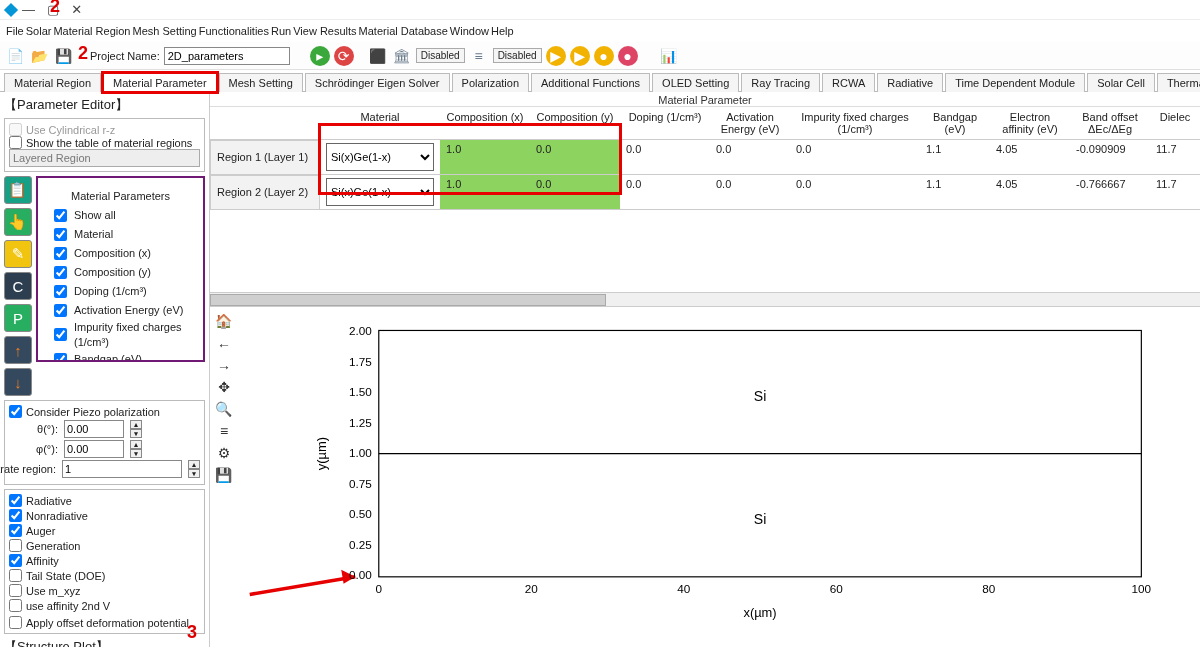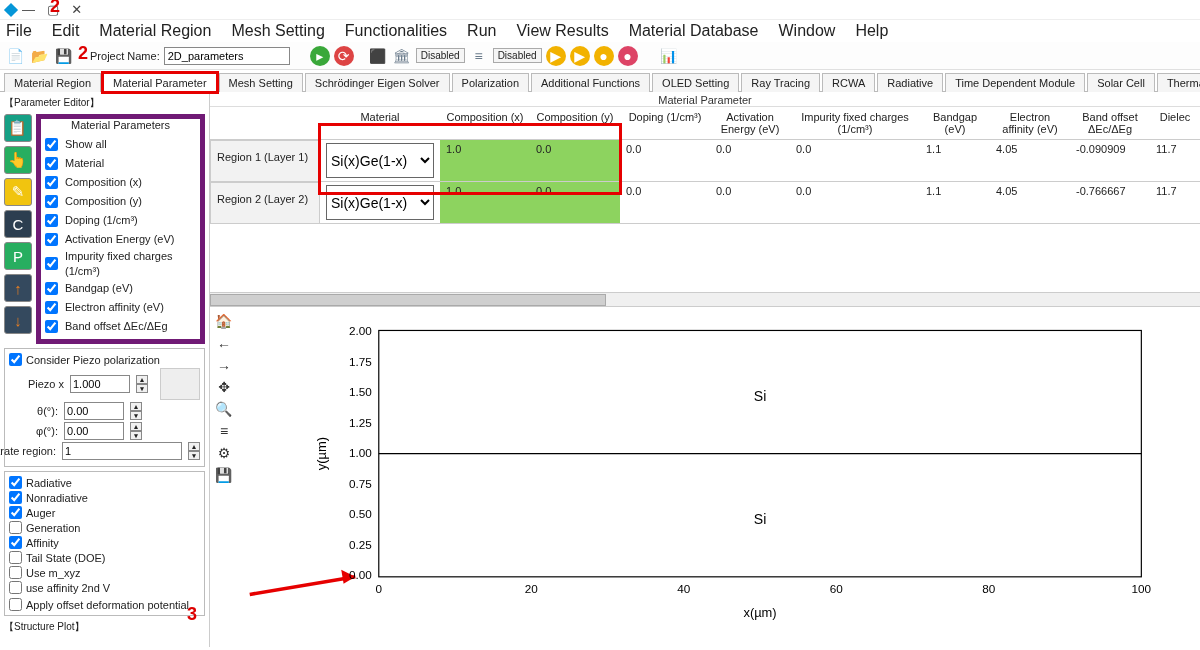--- a/index.html
+++ b/index.html
@@ -3,59 +3,59 @@
 <meta charset="utf-8">
 <style>
   * { box-sizing: border-box; }
   html,body { margin:0; padding:0; font-family: "Segoe UI", Tahoma, sans-serif; font-size:11px; color:#222; background:#fff; }
   body { width:1200px; height:650px; overflow:hidden; position:relative; }
   .title-bar { height:20px; display:flex; align-items:center; padding:0 6px; background:#fff; border-bottom:1px solid #eee; }
   .title-bar .diamond { width:10px; height:10px; background:#0596d8; transform:rotate(45deg); margin-right:6px; }
   .title-bar .ttl { flex:1; font-size:11px; }
   .winbtns { display:flex; gap:12px; font-size:13px; color:#444; }
   .winbtns span { cursor:default; }
-  .menu-bar { height:22px; display:flex; align-items:center; padding:0 6px; gap:20px; background:#fff; font-size:16px; }
+  .menu-bar { height:22px; display:flex; align-items:center; padding:0 6px; gap:2px; background:#fff; font-size:11px; }
   .menu-bar span { cursor:default; }
   .tool-row { height:28px; display:flex; align-items:center; padding:0 6px; gap:4px; background:#fdfdfd; border-bottom:1px solid #e0e0e0; position:relative; }
   .tool-ico { width:20px; height:20px; display:inline-flex; align-items:center; justify-content:center; font-size:14px; border-radius:2px; }
   .annot2 { color:#d00; font-weight:bold; font-size:18px; position:relative; top:-2px; margin-right:-6px;}
   .proj-label { margin-left:4px; }
   .proj-input { width:126px; height:18px; border:1px solid #888; padding:0 3px; font-size:11px; }
   .disabled-box { border:1px solid #aaa; padding:1px 4px; background:#f5f5f5; font-size:10px; }
   .tabs-row { height:22px; display:flex; align-items:flex-end; padding:0 4px; gap:0; border-bottom:1px solid #bbb; background:#fff; }
   .tab { padding:3px 9px; border:1px solid #bbb; border-bottom:none; background:#f5f5f5; font-size:11px; cursor:default; position:relative; top:1px; margin-right:2px; white-space:nowrap;}
   .tab.active { background:#fff; }
   .tab.hl { outline:3px solid #e60000; outline-offset:-1px; }
   .content { display:flex; height:555px; }
   .left-col { width:350px; border-right:1px solid #ccc; display:flex; flex-direction:column; padding:4px; gap:4px; overflow:hidden;}
   .panel { border:1px solid #bbb; padding:4px; }
-  .panel-title { font-weight:normal; font-size:10px; }
+  .panel-title { font-weight:normal; font-size:13px; }
   .chk { display:flex; align-items:center; gap:4px; font-size:11px; }
   .chk input { margin:0; }
   .select-dis { width:100%; height:18px; border:1px solid #aaa; background:#eee; color:#777; font-size:11px; padding:0 3px;}
   .matparams { display:flex; gap:4px; }
   .side-btns { display:flex; flex-direction:column; gap:4px; }
   .side-btn { width:28px; height:28px; border:1px solid #888; border-radius:3px; display:flex; align-items:center; justify-content:center; font-size:15px; color:#fff; }
-  .param-list { flex:1; border:5px solid #701a75; padding:0; height:230px; overflow:hidden; }
+  .param-list { flex:1; border:2px solid #701a75; padding:12px; height:186px; overflow:hidden; }
   .param-list .hdr { text-align:center; margin-bottom:4px; }
   .param-list label { display:flex; align-items:center; gap:4px; font-size:11px; line-height:1.35; }
   .polar-row { display:flex; align-items:center; justify-content:flex-end; gap:6px; margin:2px 0; }
   .polar-row .lbl { flex:0 0 auto; }
   .num { width:60px; height:18px; border:1px solid #888; font-size:11px; padding:0 2px;}
   .spn { display:flex; flex-direction:column; }
   .spn b { width:12px; height:9px; border:1px solid #888; font-size:7px; line-height:7px; text-align:center; background:#f0f0f0;}
   .recomb-grid { display:grid; grid-template-columns:1fr; gap:2px 16px; }
   .right-col { flex:1; display:flex; flex-direction:column; }
   .mat-header { height:18px; text-align:center; font-size:11px; color:#333; padding-top:2px; border-bottom:1px solid #ddd;}
   .grid-wrap { position:relative; height:250px; border-bottom:1px solid #ccc; }
   .grid { display:grid; font-size:11px; }
   .grid .gh { text-align:center; padding:4px 4px; background:#fff; border-bottom:1px solid #ccc; font-weight:normal;}
   .grid .rowlbl { background:#f2f2f2; border:1px solid #ccc; padding:10px 6px; }
   .grid .cell { border-bottom:1px solid #ccc; padding:3px 6px; }
-  .mat-sel { width:100%; height:35px; border:1px solid #666; font-size:14px; background:#fff; }
+  .mat-sel { width:100%; height:28px; border:1px solid #666; font-size:11px; background:#fff; }
   .green { background:#8dd35f; }
   .hl-box { position:absolute; border:3px solid #e60000; pointer-events:none; }
   .annot2b { position:absolute; color:#d00; font-weight:bold; font-size:18px; }
   .plot-area { flex:1; display:flex; }
   .plot-tools { width:28px; display:flex; flex-direction:column; align-items:center; gap:6px; padding-top:6px; font-size:14px; color:#333;}
   .plot-tools span { cursor:default; }
   .plot-svg { flex:1; }
   .annot3 { color:#d00; font-weight:bold; font-size:18px; position:absolute; }
   .hscroll { position:absolute; bottom:0; left:0; right:0; height:14px; background:#f0f0f0; border-top:1px solid #ccc; }
   .hscroll .thumb { position:absolute; left:0; top:1px; height:12px; width:40%; background:#cfcfcf; border:1px solid #aaa;}
@@ -67,21 +67,21 @@
   <span class="diamond"></span>
   <div class="winbtns">
     <span>—</span>
     <span>▢</span>
     <span>✕</span>
   </div>
 </div>
 
 <div class="menu-bar">
   <span>File</span>
-  <span>Edit</span>
+  <span>Solar</span>
   <span>Material Region</span>
   <span>Mesh Setting</span>
   <span>Functionalities</span>
   <span>Run</span>
   <span>View Results</span>
   <span>Material Database</span>
   <span>Window</span>
   <span>Help</span>
 </div>
 
@@ -123,20 +123,31 @@
   <div class="tab">Time Dependent Module</div>
   <div class="tab">Solar Cell</div>
   <div class="tab">Thermal</div>
 
 </div>
 
 <div class="content">
 
   <div class="left-col">
     <div class="panel-title">【Parameter Editor】</div>
+    <div class="panel">
+      <label class="chk" style="color:#999">
+          <input type="checkbox" disabled="" style="">
+          <span>Use Cylindrical r-z</span>
+        </label>
+      <label class="chk">
+          <input type="checkbox" style="">
+          <span>Show the table of material regions</span>
+        </label>
+      <input class="select-dis" disabled="" value="Layered Region" style="">
+    </div>
 
     <div class="matparams">
       <div class="side-btns">
         <div class="side-btn" style="background:#16a085">📋</div>
         <div class="side-btn" style="background:#27ae60">👆</div>
         <div class="side-btn" style="background:#f1c40f">✎</div>
         <div class="side-btn" style="background:#2c3e50">C</div>
         <div class="side-btn" style="background:#27ae60">P</div>
         <div class="side-btn" style="background:#34495e;color:#e67e22">↑</div>
         <div class="side-btn" style="background:#34495e;color:#e67e22">↓</div>
@@ -189,29 +200,20 @@
           </label>
 
       </div>
     </div>
 
     <div class="panel">
       <label class="chk">
           <input type="checkbox" checked="" style="">
           <span>Consider Piezo polarization</span>
         </label>
-      <div class="polar-row">
-          <span class="lbl">Piezo x</span>
-          <input class="num" value="1.000" style="">
-          <div class="spn">
-            <b>▴</b>
-            <b>▾</b>
-          </div>
-          <span style="width:40px;height:32px;border:1px solid #ccc;margin-left:6px;display:inline-block;background:#eee"></span>
-        </div>
       <div class="polar-row" style="margin-right:58px">
           <span class="lbl">θ(°):</span>
           <input class="num" value="0.00" style="">
           <div class="spn">
             <b>▴</b>
             <b>▾</b>
           </div>
         </div>
       <div class="polar-row" style="margin-right:58px">
           <span class="lbl">φ(°):</span>

